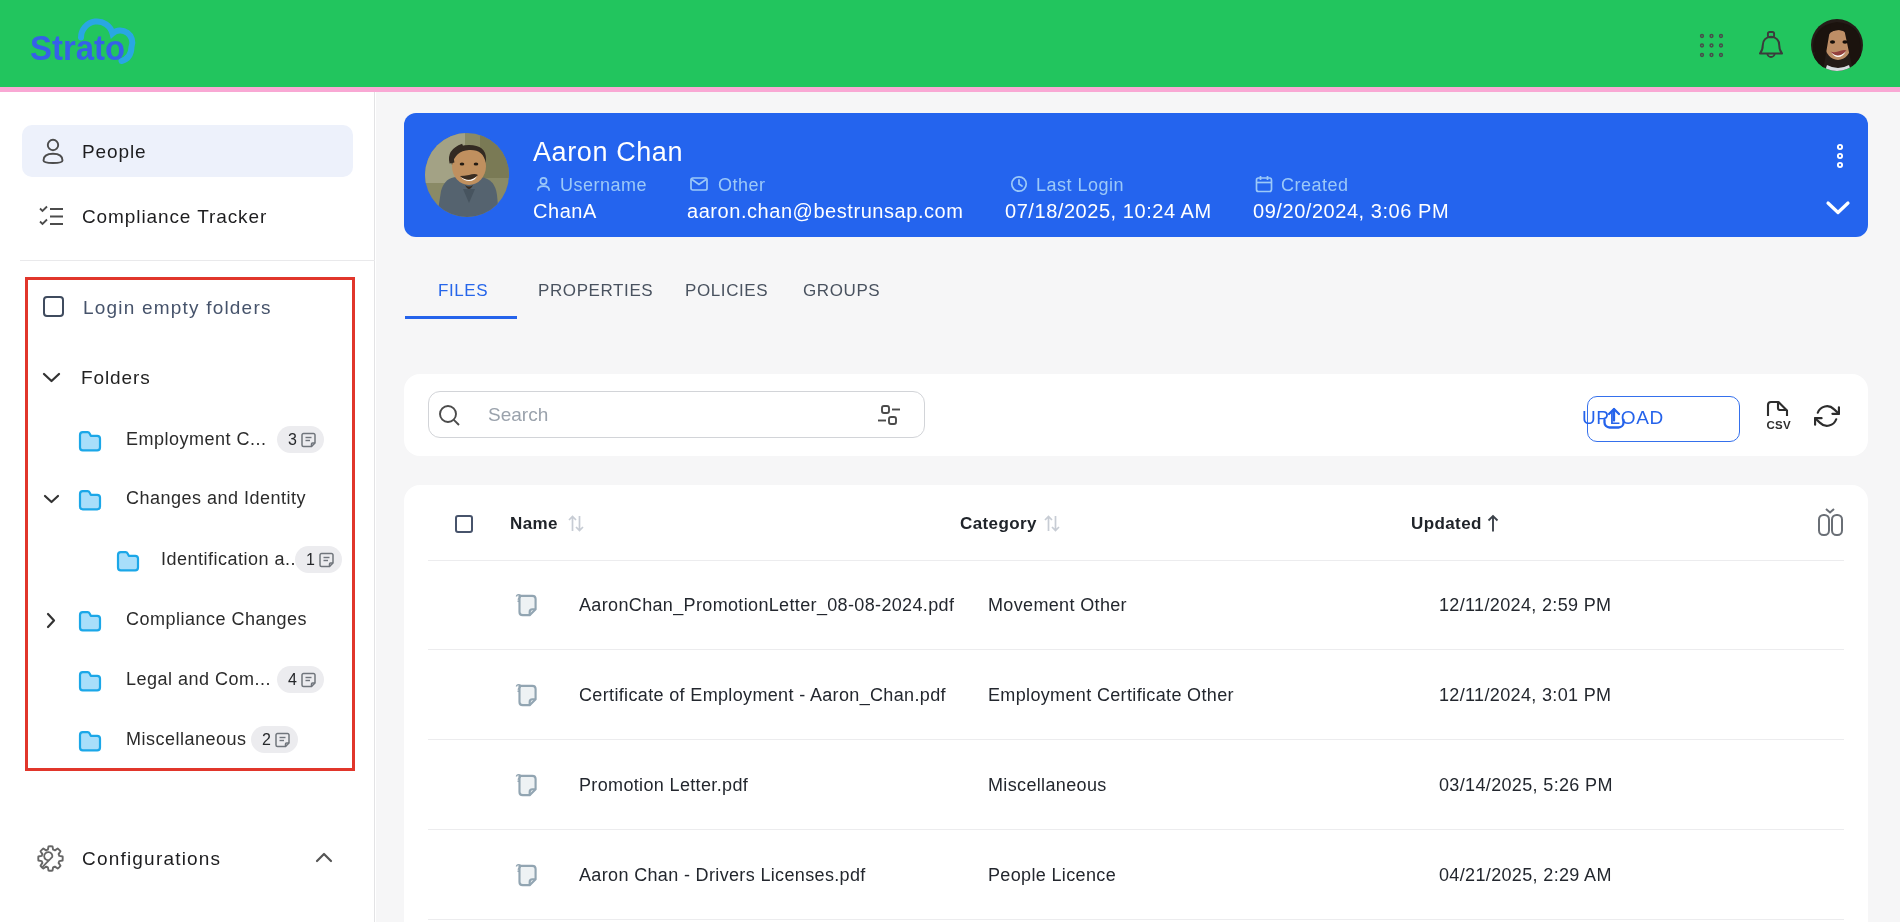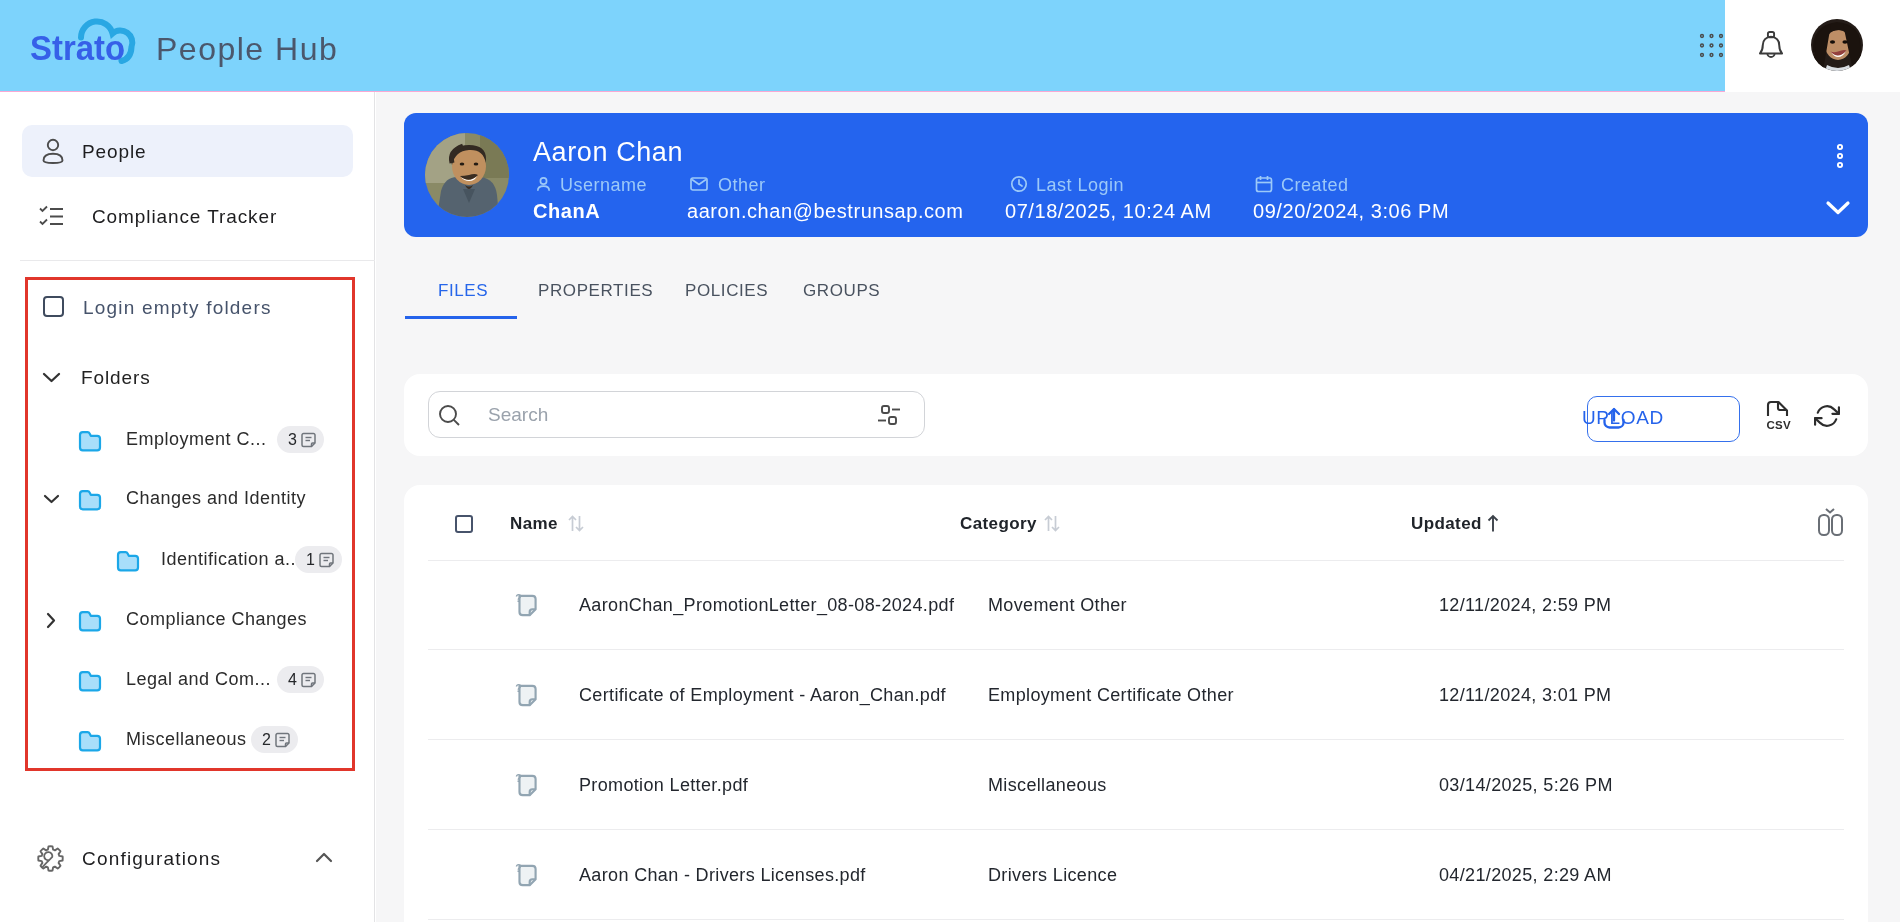--- a/index.html
+++ b/index.html
@@ -1,20 +1,20 @@
 <!DOCTYPE html>
 <html><head>
 <meta charset="utf-8">
 <style>
   * { margin:0; padding:0; box-sizing:border-box; }
   html,body { width:1900px; height:922px; overflow:hidden; }
   body { font-family:"Liberation Sans", sans-serif; background:#fff; position:relative; }
   .abs { position:absolute; }
   
-  #hdr { left:0; top:0; width:1725px; height:92px; background:#7dd3fc; border-bottom:1px solid #f9a8d4; z-index:5; }
+  #hdr { left:0; top:0; width:1900px; height:92px; background:#22c55e; border-bottom:5px solid #f9a8d4; z-index:5; }
   #brand { left:156px; top:3px; height:92px; line-height:92px; font-size:32px; color:#4b576c; letter-spacing:1.5px; }
   
   #sb { left:0; top:92px; width:375px; height:830px; background:#fff; border-right:1px solid #e3e3e5; z-index:4; }
   .sb-pill { left:22px; top:33px; width:331px; height:52px; background:#edf1fb; border-radius:10px; }
   .sb-txt { font-size:19px; letter-spacing:0.9px; color:#1d1d1f; }
   #redbox { left:25px; top:185px; width:330px; height:494px; border:3px solid #e1362b; }
   .ftxt { font-size:18px; letter-spacing:0.5px; color:#2b2b2b; }
   .badge { position:absolute; height:27px; background:#ececef; border-radius:14px; display:flex; align-items:center; padding:0 8px 0 11px; gap:4px; }
   .badge span { font-size:16px; color:#26282b; }
   
@@ -29,21 +29,20 @@
   .rowline { position:absolute; left:24px; width:1416px; height:1px; background:#ececee; }
 </style>
 </head>
 <body>
 <div id="hdr" class="abs">
 
   <svg class="abs" style="left:28px;top:16px" width="140" height="64" viewBox="0 0 140 64">
     <path d="M53 21.5 A16 16 0 0 1 84.5 17.5 A12 12 0 0 1 103.5 31 Q103 42.5 93.5 45" fill="none" stroke="#29a7e3" stroke-width="6" stroke-linecap="round"></path>
     <text x="2" y="44" textLength="95" lengthAdjust="spacingAndGlyphs" font-family="Liberation Sans" font-weight="bold" font-size="35" fill="#3660e8">Strato</text>
   </svg>
-  <div id="brand" class="abs">People Hub</div>
 
   <svg class="abs" style="left:1698px;top:32px" width="27" height="27" viewBox="0 0 27 27">
     <g fill="none" stroke="#4a4a4a" stroke-width="1.5">
       <circle cx="4" cy="4" r="1.4"></circle>
         <circle cx="13.5" cy="4" r="1.4"></circle>
         <circle cx="23" cy="4" r="1.4"></circle>
       <circle cx="4" cy="13.5" r="1.4"></circle>
         <circle cx="13.5" cy="13.5" r="1.4"></circle>
         <circle cx="23" cy="13.5" r="1.4"></circle>
       <circle cx="4" cy="23" r="1.4"></circle>
@@ -90,21 +89,21 @@
 
   <svg class="abs" style="left:38px;top:112px" width="27" height="26" viewBox="0 0 27 26">
     <g stroke="#4c4c4c" stroke-width="2" fill="none">
       <path d="M2 4.5 L4.5 7 L9 2.5" stroke-width="1.8"></path>
       <path d="M2 17.5 L4.5 20 L9 15.5" stroke-width="1.8"></path>
       <line x1="12" y1="5" x2="25" y2="5"></line>
       <line x1="12" y1="12.5" x2="25" y2="12.5"></line>
       <line x1="12" y1="20" x2="25" y2="20"></line>
     </g>
   </svg>
-  <div class="sb-txt abs" style="left:92px;top:114px">Compliance Tracker</div>
+  <div class="sb-txt abs" style="left:82px;top:114px">Compliance Tracker</div>
   <div class="abs" style="left:20px;top:168px;width:355px;height:1px;background:#e9e9eb"></div>
   <div id="redbox" class="abs"></div>
 
   <div class="abs" style="left:43px;top:204px;width:21px;height:21px;border:2.4px solid #3f4b5e;border-radius:4px"></div>
   <div class="abs" style="left:83px;top:205px;font-size:19px;letter-spacing:1.2px;color:#46536b">Login empty folders</div>
 
   <svg class="abs" style="left:42px;top:280px" width="19" height="11" viewBox="0 0 19 11">
       <path d="M2 2 L9.5 9 L17 2" fill="none" stroke="#333" stroke-width="2.3" stroke-linecap="round" stroke-linejoin="round"></path>
     </svg>
   <div class="abs" style="left:81px;top:275px;font-size:19px;letter-spacing:0.9px;color:#232323">Folders</div>
@@ -236,21 +235,21 @@
       </svg>
     <div class="blabel abs" style="left:632px;top:62px">Last Login</div>
     <svg class="abs" style="left:851px;top:62px" width="18" height="18" viewBox="0 0 18 18">
         <rect x="1.5" y="3" width="15" height="13.5" rx="2" fill="none" stroke="#9cc9f8" stroke-width="1.7"></rect>
         <line x1="5.5" y1="1" x2="5.5" y2="5" stroke="#9cc9f8" stroke-width="1.7"></line>
         <line x1="12.5" y1="1" x2="12.5" y2="5" stroke="#9cc9f8" stroke-width="1.7"></line>
         <line x1="1.5" y1="7.5" x2="16.5" y2="7.5" stroke="#9cc9f8" stroke-width="1.7"></line>
       </svg>
     <div class="blabel abs" style="left:877px;top:62px">Created</div>
 
-    <div class="bval abs" style="left:129px;top:87px;font-weight:700">ChanA</div>
+    <div class="bval abs" style="left:129px;top:87px;font-weight:400">ChanA</div>
     <div class="bval abs" style="left:283px;top:87px">aaron.chan@bestrunsap.com</div>
     <div class="bval abs" style="left:601px;top:87px">07/18/2025, 10:24 AM</div>
     <div class="bval abs" style="left:849px;top:87px">09/20/2024, 3:06 PM</div>
 
     <svg class="abs" style="left:1430px;top:28px" width="12" height="30" viewBox="0 0 12 30">
         <g fill="none" stroke="#fff" stroke-width="1.9">
           <circle cx="6" cy="6" r="2.1"></circle>
           <circle cx="6" cy="15" r="2.1"></circle>
           <circle cx="6" cy="24" r="2.1"></circle>
         </g>
@@ -363,17 +362,17 @@
     <div class="cell abs" style="left:147px;top:290px">Promotion Letter.pdf</div>
     <div class="cell abs" style="left:556px;top:290px">Miscellaneous</div>
     <div class="cell abs" style="left:1007px;top:290px">03/14/2025, 5:26 PM</div>
     <div class="rowline" style="top:344px"></div>
     <svg class="abs" style="left:110px;top:376px" width="26" height="29" viewBox="0 0 24 27">
         <path d="M5 4.5 H17 Q20 4.5 20 7.5 V17 L14.5 22.5 H8 Q5 22.5 5 19.5 Z" fill="#eef2f4" stroke="#92a5b2" stroke-width="2" stroke-linejoin="round"></path>
         <path d="M14.5 22.5 V19.5 Q14.5 17 17 17 H20" fill="none" stroke="#92a5b2" stroke-width="2"></path>
         <text x="1" y="10" font-family="Liberation Sans" font-weight="bold" font-size="10" fill="#92a5b2">?</text>
       </svg>
     <div class="cell abs" style="left:147px;top:380px">Aaron Chan - Drivers Licenses.pdf</div>
-    <div class="cell abs" style="left:556px;top:380px">Drivers Licence</div>
+    <div class="cell abs" style="left:556px;top:380px">People Licence</div>
     <div class="cell abs" style="left:1007px;top:380px">04/21/2025, 2:29 AM</div>
     <div class="rowline" style="top:434px"></div>
   </div>
 </div>
 
 </body></html>

